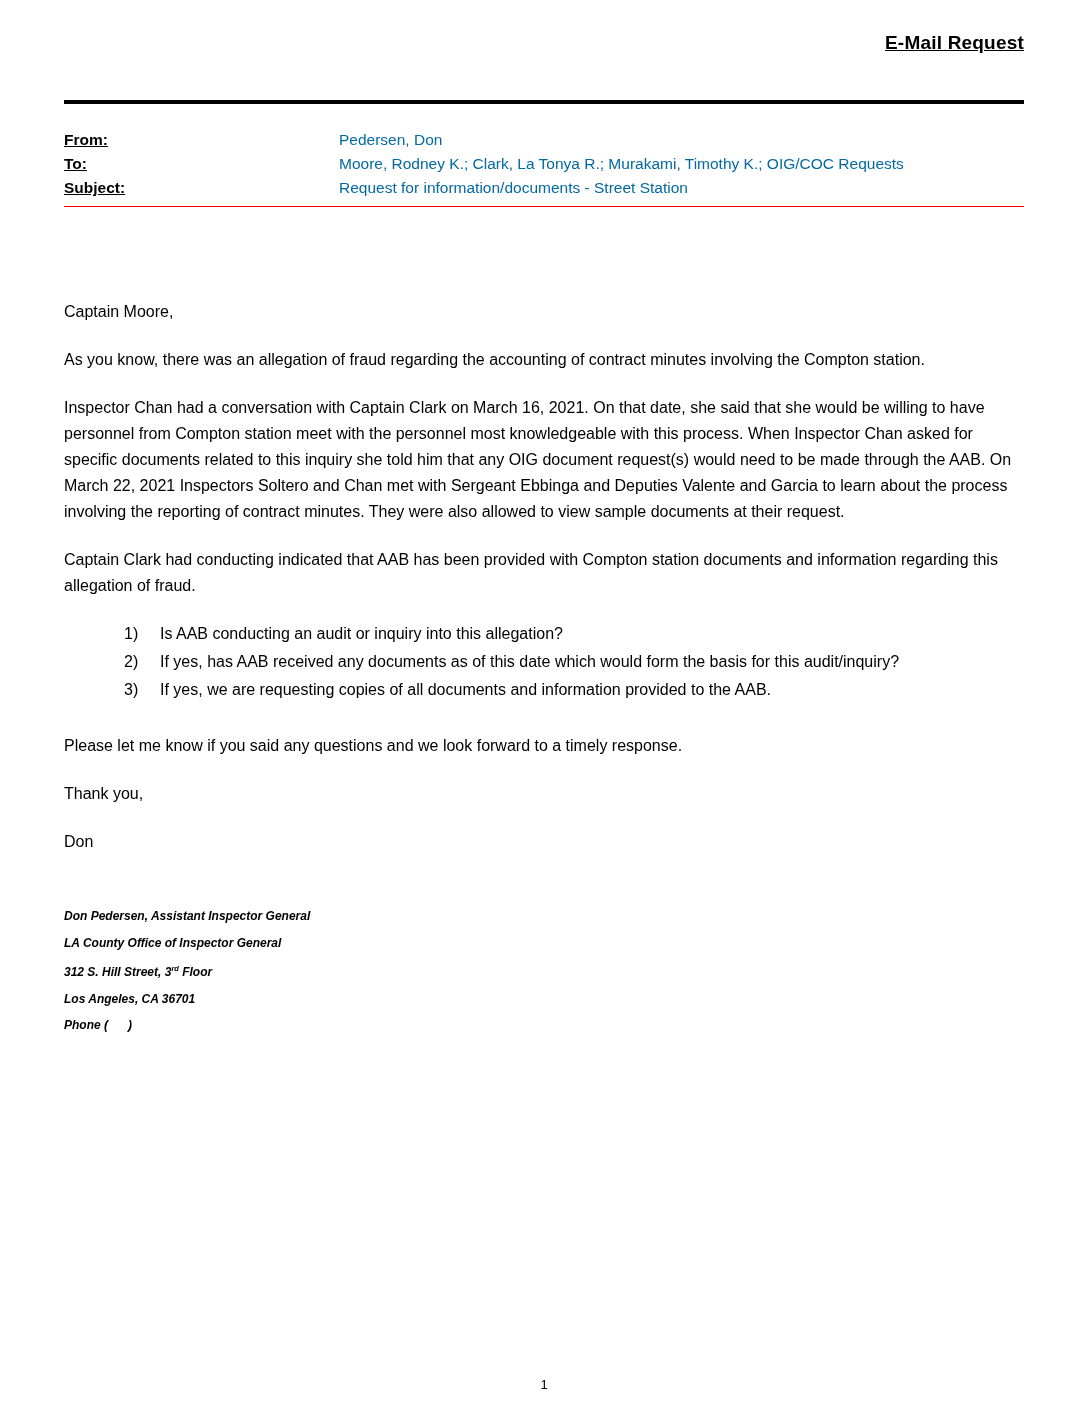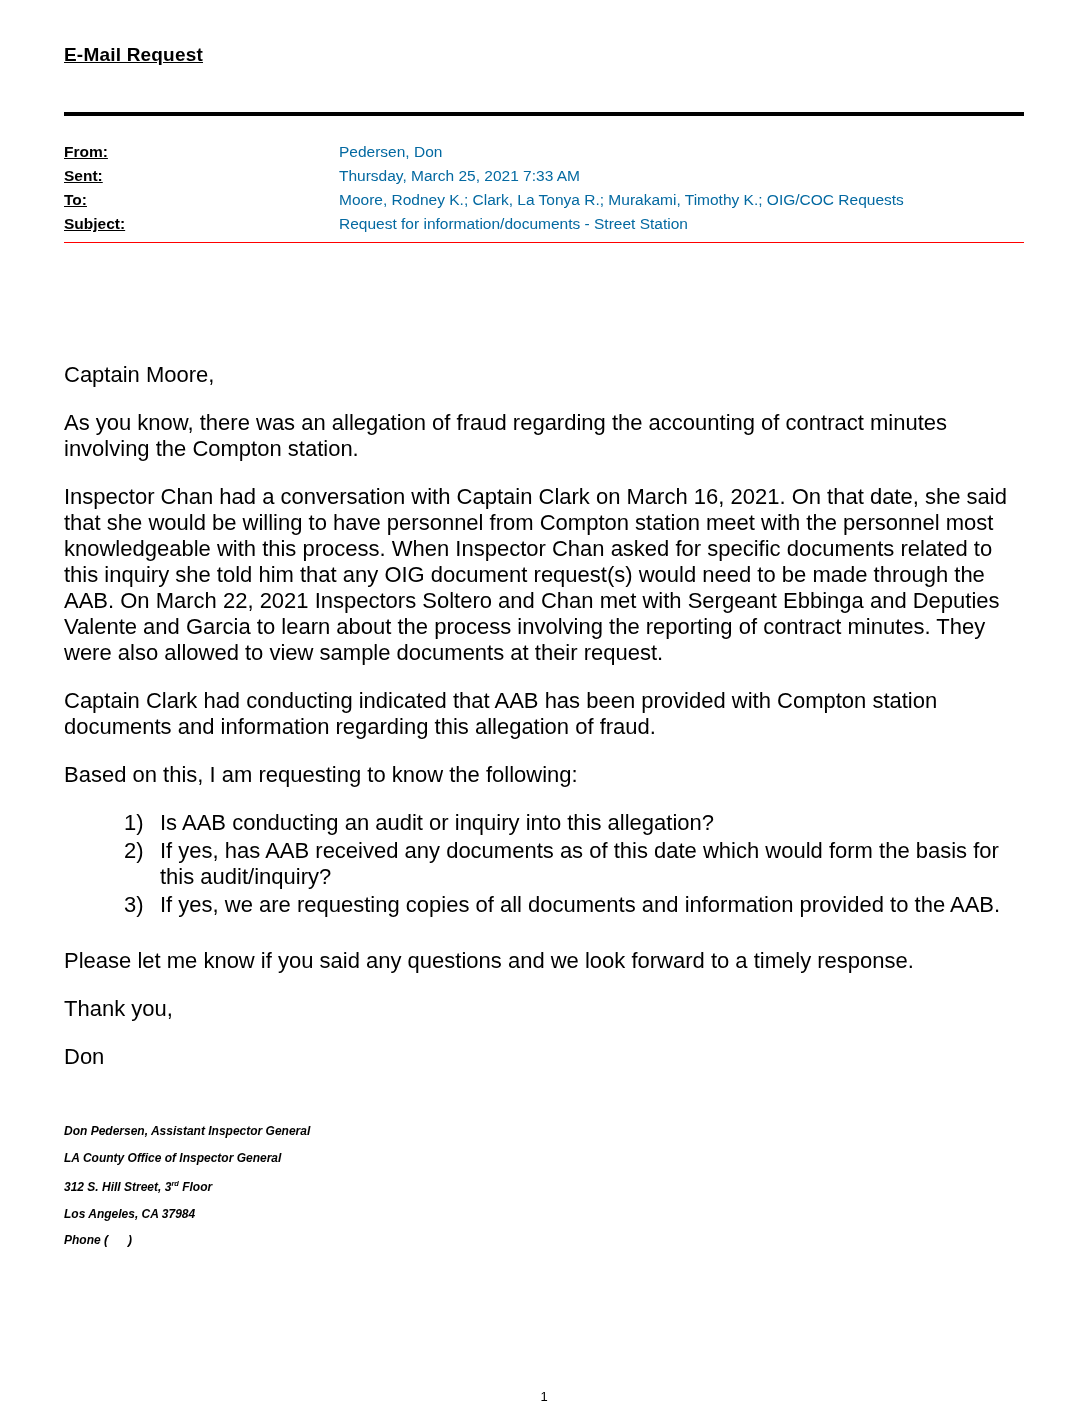--- a/index.html
+++ b/index.html
@@ -16,25 +16,25 @@
     overflow: hidden;
   }
   .page {
     position: relative;
     width: 1088px;
     height: 1408px;
     box-sizing: border-box;
     padding: 0 64px;
   }
   .doc-title {
-    text-align: left;
+    text-align: right;
     font-weight: bold;
     font-size: 19px;
     text-decoration: underline;
-    margin-top: 44px;
+    margin-top: 32px;
     letter-spacing: 0.2px;
   }
   .top-rule {
     margin-top: 46px;
     border-top: 4px solid #000;
     width: 100%;
   }
   .headers {
     margin-top: 24px;
   }
@@ -63,22 +63,22 @@
     font-size: 14.5px;
     text-decoration: underline;
     letter-spacing: -0.1px;
   }
   .red-rule {
     margin-top: 6px;
     border-top: 1.5px solid #ff0000;
     width: 100%;
   }
   .body-block {
-    margin-top: 119px;
-    font-size: 22px;
+    margin-top: 92px;
+    font-size: 16px;
     line-height: 26px;
     color: #000;
   }
   .body-block p {
     margin: 0 0 22px 0;
   }
   ol.req-list {
     margin: 4px 0 30px 0;
     padding-left: 60px;
     list-style: none;
@@ -129,56 +129,51 @@
   <div class="doc-title">E-Mail Request</div>
 
   <div class="top-rule"></div>
 
   <div class="headers">
     <div class="hdr-row">
       <div class="hdr-label">From:</div>
       <div class="hdr-value">Pedersen, Don</div>
     </div>
     <div class="hdr-row">
-      <div class="hdr-label">Sent:</div>
-      <div class="hdr-value">Thursday, March 25, 2021 7:33 AM</div>
-    </div>
-    <div class="hdr-row">
       <div class="hdr-label">To:</div>
       <div class="hdr-value">Moore, Rodney K.; Clark, La Tonya R.; Murakami, Timothy K.; OIG/COC Requests</div>
     </div>
     <div class="hdr-row">
       <div class="hdr-label">Subject:</div>
       <div class="hdr-value">Request for information/documents - Street Station</div>
     </div>
   </div>
 
   <div class="red-rule"></div>
 
   <div class="body-block">
     <p>Captain Moore,</p>
     <p>As you know, there was an allegation of fraud regarding the accounting of contract minutes involving the Compton station.</p>
     <p>Inspector Chan had a conversation with Captain Clark on March 16, 2021. On that date, she said that she would be willing to have personnel from Compton station meet with the personnel most knowledgeable with this process.  When Inspector Chan asked for specific documents related to this inquiry she told him that any OIG document request(s) would need to be made through the AAB. On March 22, 2021 Inspectors Soltero and Chan met with Sergeant Ebbinga and Deputies Valente and Garcia to learn about the process involving the reporting of contract minutes. They were also allowed to view sample documents at their request.</p>
     <p>Captain Clark had conducting indicated that AAB has been provided with Compton station documents and information regarding this allegation of fraud.</p>
-    <p>Based on this, I am requesting to know the following:</p>
 
     <ol class="req-list">
       <li>Is AAB conducting an audit or inquiry into this allegation?</li>
       <li>If yes, has AAB received any documents as of this date which would form the basis for this audit/inquiry?</li>
       <li>If yes, we are requesting copies of all documents and information provided to the AAB.</li>
     </ol>
 
     <p>Please let me know if you said any questions and we look forward to a timely response.</p>
     <p>Thank you,</p>
     <p>Don</p>
   </div>
 
   <div class="signature">
     <div>Don Pedersen, Assistant Inspector General</div>
     <div>LA County Office of Inspector General</div>
     <div><span>312 S. Hill Street, 3</span><sup>rd</sup><span> Floor</span></div>
-    <div>Los Angeles, CA 37984</div>
+    <div>Los Angeles, CA 36701</div>
     <div>Phone (      )</div>
   </div>
 
   <div class="page-number">1</div>
 
 </div>
 
 </body></html>

